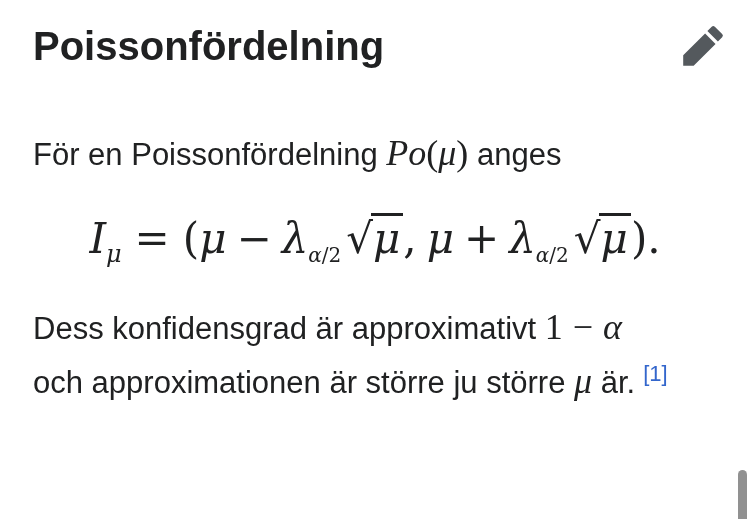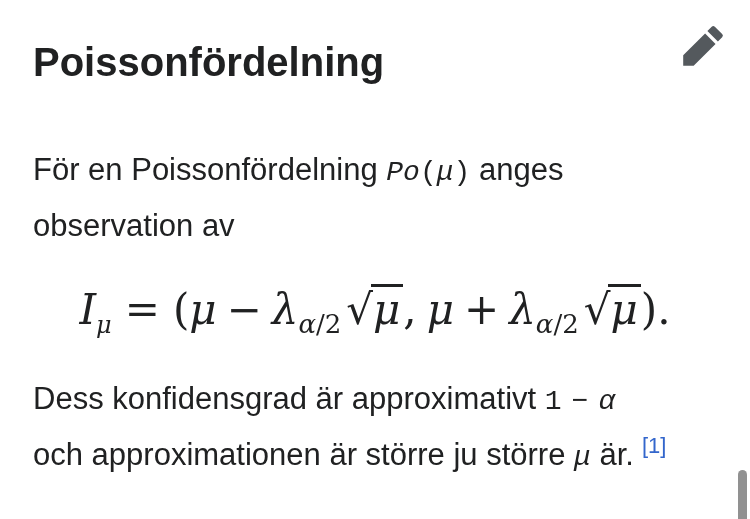--- a/index.html
+++ b/index.html
@@ -8,47 +8,47 @@
     width:750px;height:519px;background:#ffffff;
     font-family:"Liberation Sans",sans-serif;color:#202122;
     overflow:hidden;position:relative;
   }
   .page{position:relative;width:750px;height:519px;}
   .content{padding:0 33px;}
 
   
   .heading-row{position:relative;}
   h2.title{
-    margin:0;padding-top:38px;font-size:40px;line-height:48px;
+    margin:0;padding-top:22px;font-size:40px;line-height:48px;
     font-weight:700;color:#202122;
   }
   .edit-btn{
     position:absolute;top:18px;right:-14px;width:56px;height:56px;
     background:none;border:none;padding:6px;cursor:pointer;
   }
   .edit-btn svg{width:44px;height:44px;fill:#54595d;display:block;}
 
   
   p.body{font-size:31px;line-height:53px;margin:0;color:#202122;}
   p.p1{margin-top:57px;}
   p.p2{margin-top:26px;}
   .line{display:block;}
 
   
-  .imath{font-family:Liberation Mono, monospace;font-size:28px;}
+  .imath{font-family:Liberation Serif, serif;font-size:36px;}
   .it{font-style:italic;}
   .up{font-style:normal;}
 
   
   .formula{
     font-family:"DejaVu Serif",serif;font-size:42px;
     text-align:center;margin-top:22px;height:72px;line-height:72px;
     white-space:nowrap;color:#202122;
   }
-  .fsub{font-size:26px;vertical-align:-9px;}
+  .fsub{font-size:20px;vertical-align:-9px;}
   .vsub{font-size:24px;vertical-align:-9px;}
   .op{margin:0 10px;font-style:normal;}
   .eq{margin:0 13px;font-style:normal;}
   .comma{margin-right:10px;font-style:normal;}
   .sqrt{display:inline;white-space:nowrap;margin-left:5px;}
   .rad{font-style:normal;}
   .sqrt-arg{
     display:inline-block;border-top:3px solid #202122;
     margin-left:-2px;padding:0 3px 0 2px;line-height:46px;height:46px;
     vertical-align:baseline;
@@ -77,21 +77,20 @@
       <h2 class="title">Poissonfördelning</h2>
       <button class="edit-btn" aria-label="Redigera">
         <svg viewBox="0 0 20 20" xmlns="http://www.w3.org/2000/svg">
           <path d="M16.77 8l1.94-2a1 1 0 000-1.41l-3.34-3.3a1 1 0 00-1.41 0L12 3.23zM1 14.25V19h4.75l9.96-9.96-4.75-4.75z"></path>
         </svg>
       </button>
     </div>
 
     <p class="body p1">
       <span class="line"><span>För en Poissonfördelning </span><span class="imath"><span class="it">Po</span><span class="up">(</span><span class="it">μ</span><span class="up">)</span></span><span> anges</span></span>
-      <span class="line"><span>observation av</span></span>
     </p>
 
     <div class="formula"><span class="it">I</span><span class="it vsub">μ</span><span class="eq">=</span><span class="up">(</span><span class="it">μ</span><span class="op">−</span><span class="it">λ</span><span class="fsub"><span class="it">α</span><span class="up">/2</span></span><span class="sqrt"><span class="rad">√</span><span class="sqrt-arg it">μ</span></span><span class="comma">,</span><span class="it">μ</span><span class="op">+</span><span class="it">λ</span><span class="fsub"><span class="it">α</span><span class="up">/2</span></span><span class="sqrt"><span class="rad">√</span><span class="sqrt-arg it">μ</span></span><span class="up">).</span></div>
 
     <p class="body p2">
       <span class="line"><span>Dess konfidensgrad är approximativt </span><span class="imath"><span class="up">1</span><span class="op">−</span><span class="it">α</span></span></span>
       <span class="line"><span>och approximationen är större ju större </span><span class="imath it">μ</span><span> är.</span><a href="#" class="ref">[1]</a></span>
     </p>
 
   </div>

